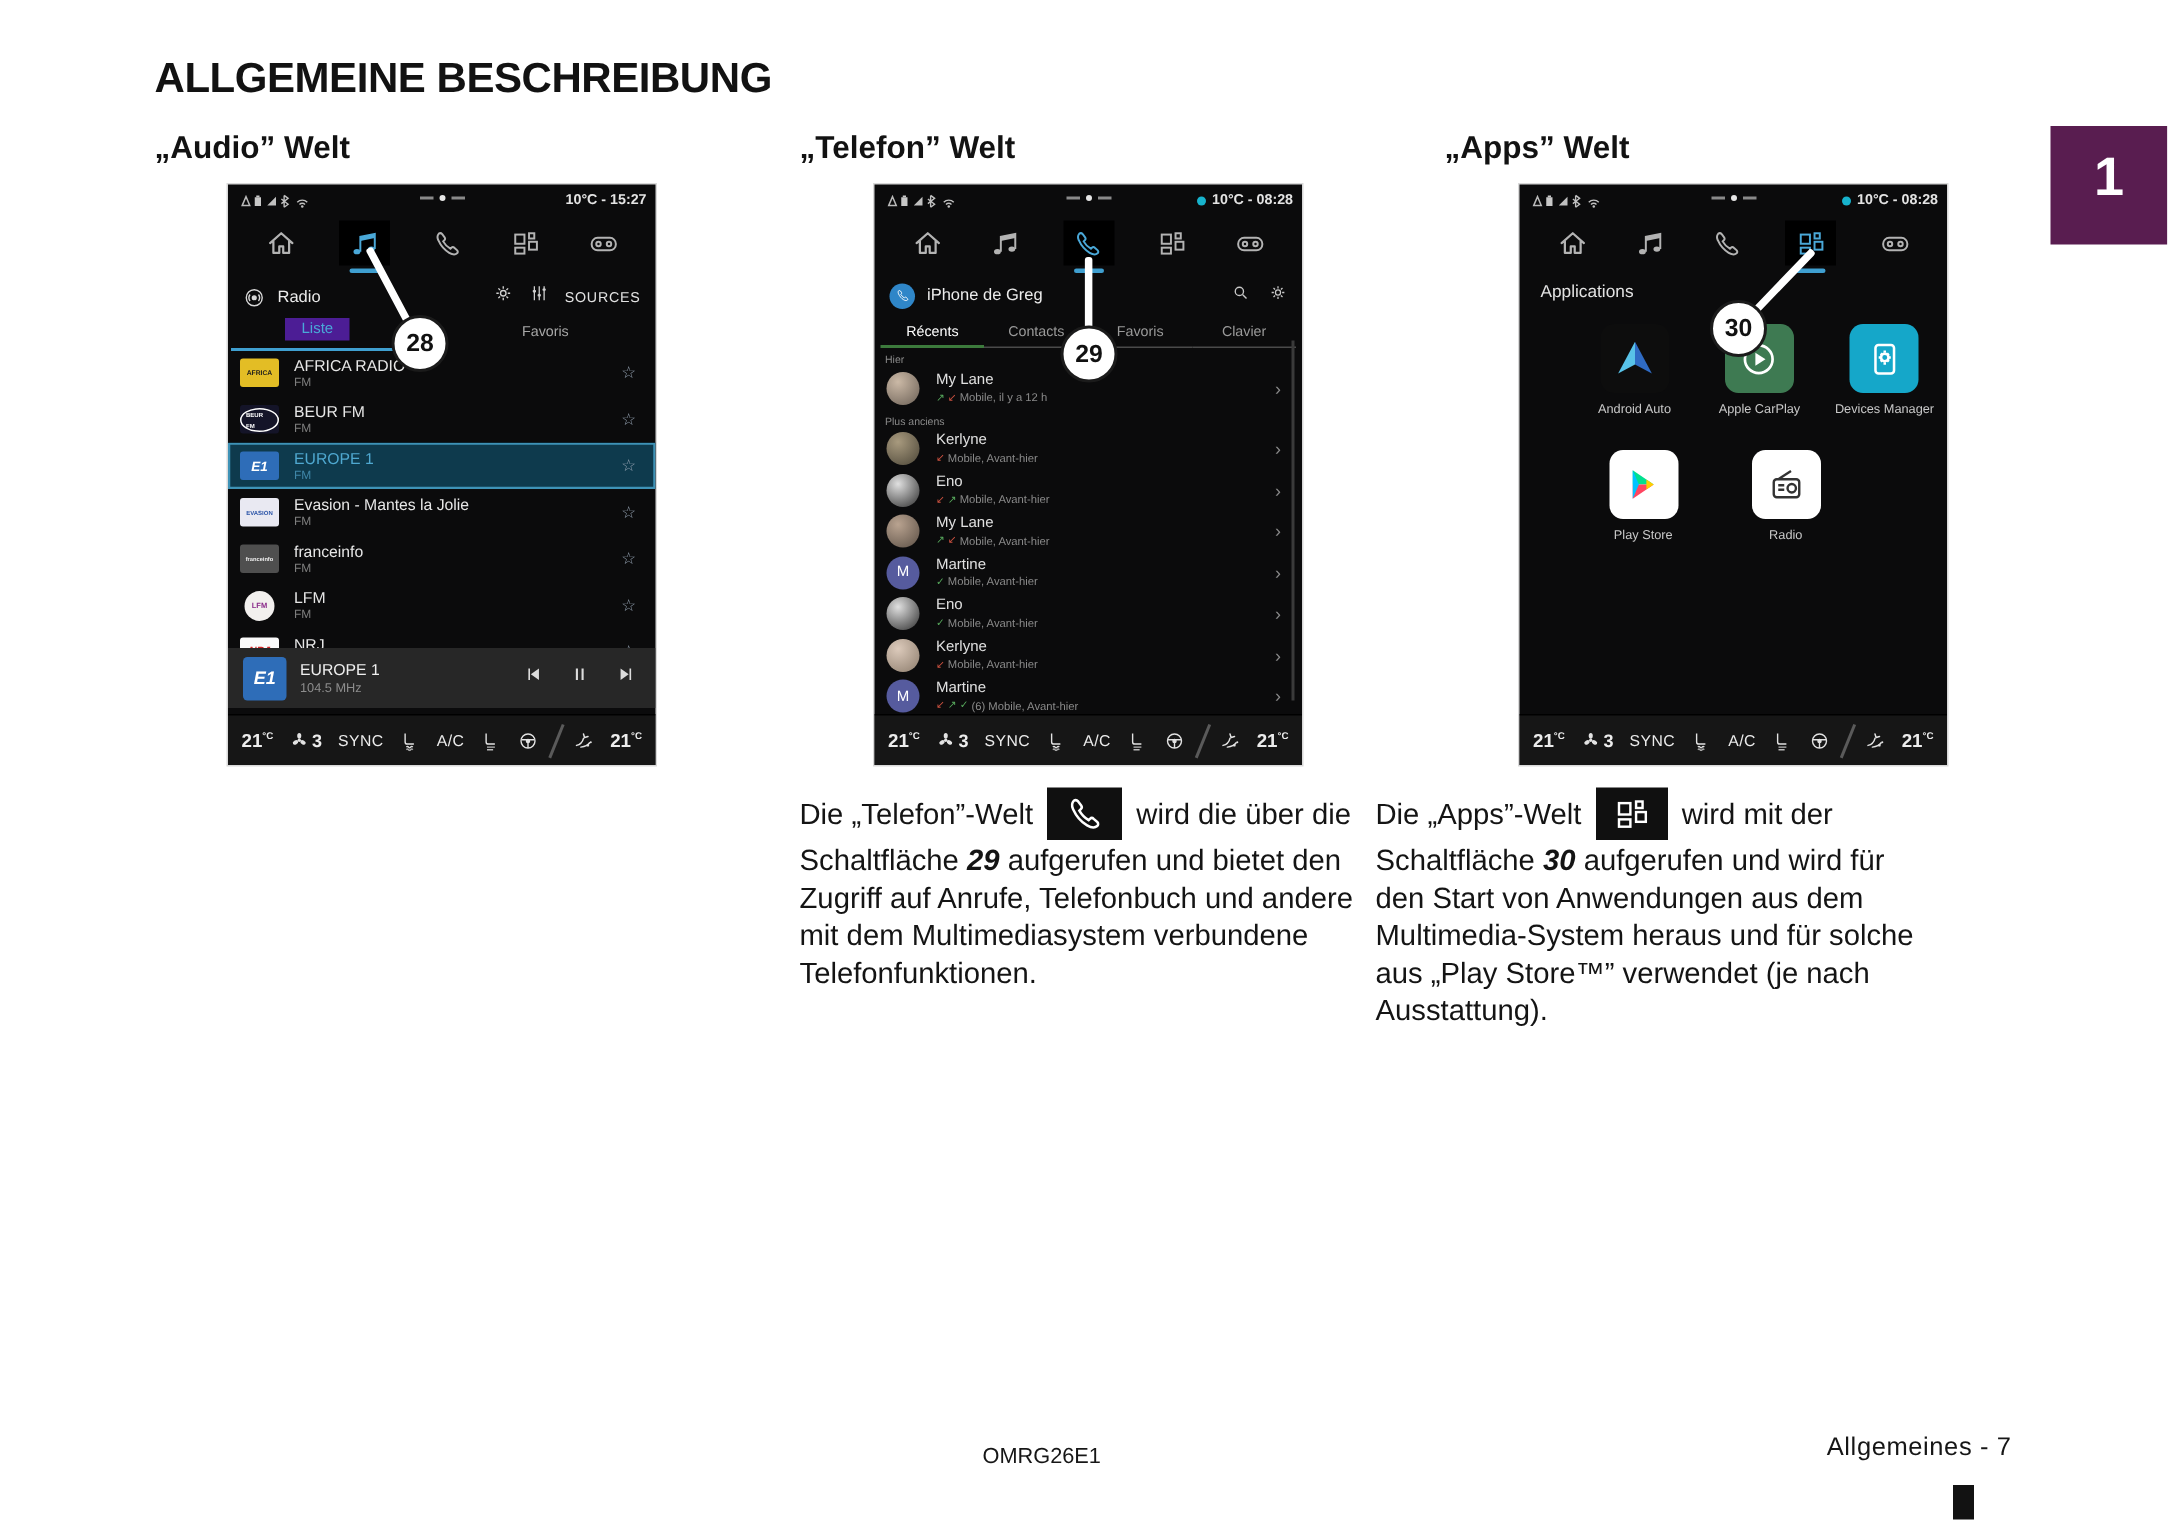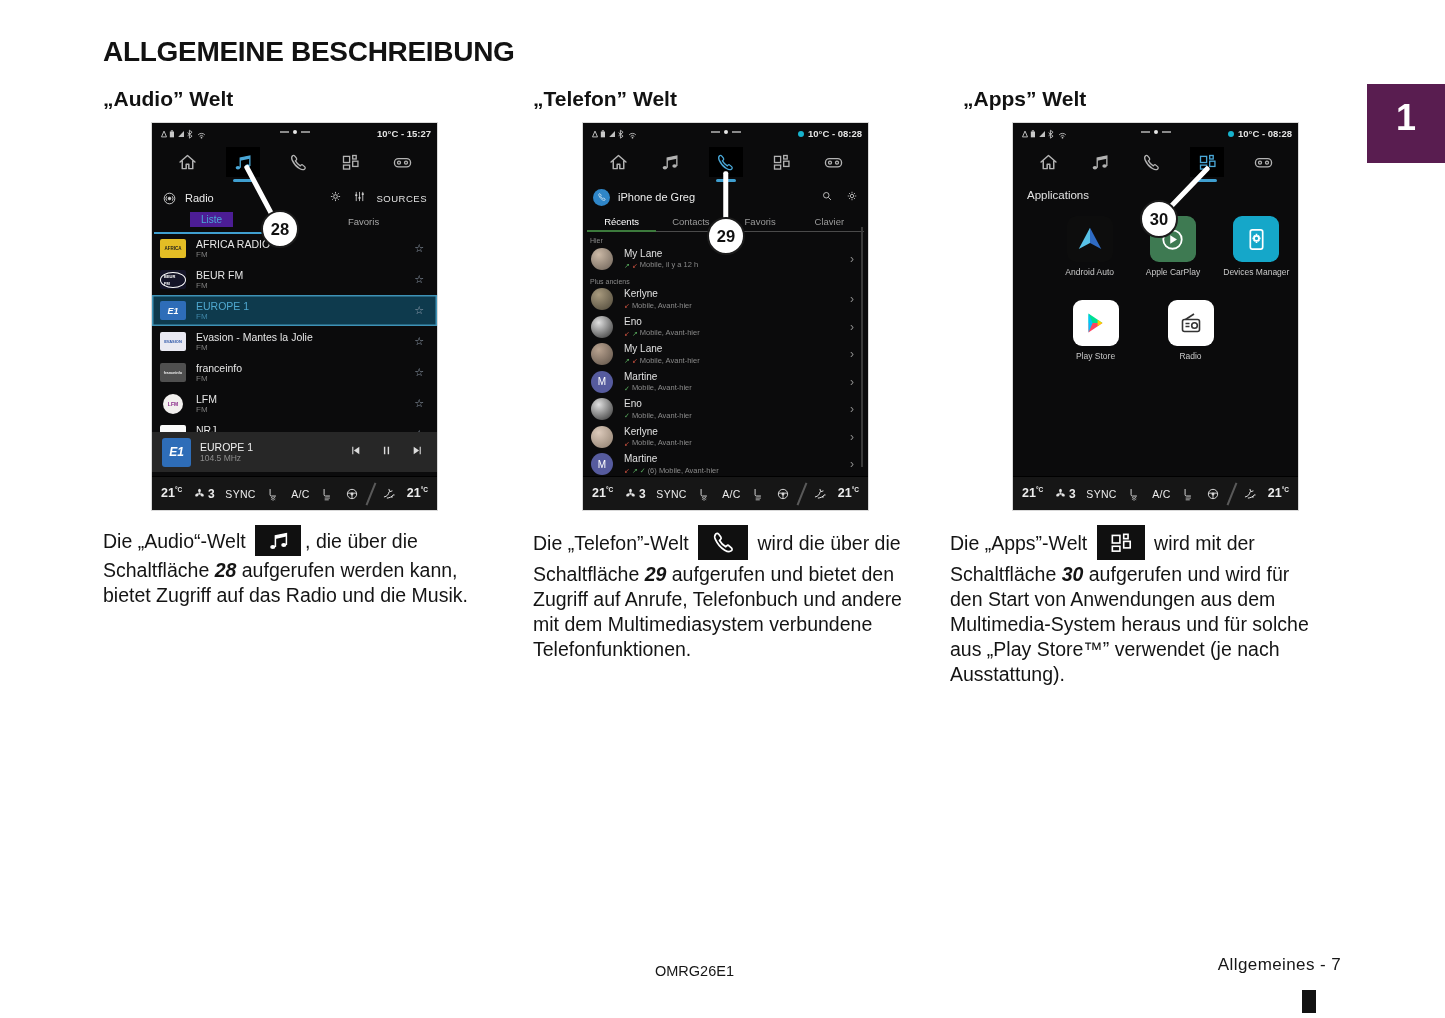--- a/index.html
+++ b/index.html
@@ -100,21 +100,21 @@
   .ap-tile svg{display:block;}
   .ap-name{margin-top:5px;font-size:8.5px;color:#c9c9c9;}
 
   
   .callout-wire{position:absolute;height:4.5px;background:#fff;transform-origin:0 50%;border-radius:2px;z-index:5;}
   .callout-circle{position:absolute;width:34px;height:34px;border-radius:50%;background:#fff;border:2px solid #1b1b1b;
                   color:#111;display:flex;align-items:center;justify-content:center;font-size:16.5px;font-weight:bold;z-index:6;box-sizing:content-box;}
 
   
   .body-col{position:absolute;top:527px;font-size:19.5px;line-height:25px;color:#141414;}
-  .b1{left:103px;width:376px}.b2{left:533px;width:383px}.b3{left:950px;width:372px}
+  .b1{left:103px;width:376px}.b2{left:533px;width:383px}.b3{left:917px;width:372px}
   .body-col p{margin:0;}
   .body-col p + p{margin-top:10px;}
   .num{font-style:italic;font-weight:bold;}
   .tile{display:inline-flex;align-items:center;justify-content:center;background:#101010;color:#fff;
         vertical-align:middle;margin:0 4px;position:relative;top:-2px;}
   .tile svg{display:block;}
 </style>
 </head>
 <body>
 
@@ -783,27 +783,20 @@
           <svg style="width: 14px; height: 14px;">
             <use href="#i-vent"></use>
           </svg>
         </span>
         <span class="cl-t">21<sup>°C</sup></span>
       </div>
       <div class="callout-wire" style="left: 196px; top: 42px; width: 72.1388px; transform: rotate(133.877deg);"></div>
       <div class="callout-circle" style="left: 127px; top: 77px;">30</div>
     </div>
 
-  <div class="body-col b1">
-      <p>Die „Audio“-Welt <span class="tile" style="width: 46px; height: 31px;">
-          <svg style="width: 24px; height: 24px;">
-            <use href="#i-note"></use>
-          </svg>
-        </span>, die über die Schaltfläche <b class="num">28</b> aufgerufen werden kann, bietet Zugriff auf das Radio und die Musik.</p>
-    </div>
   <div class="body-col b2">
       <p>Die „Telefon”-Welt <span class="tile" style="width: 50px; height: 35px;">
           <svg style="width: 27px; height: 27px;">
             <use href="#i-phone"></use>
           </svg>
         </span> wird die über die Schaltfläche <b class="num">29</b> aufgerufen und bietet den Zugriff auf Anrufe, Telefon­buch und andere mit dem Multimedia­system verbundene Telefonfunktionen.</p>
     </div>
   <div class="body-col b3">
       <p>Die „Apps”-Welt <span class="tile" style="width: 48px; height: 35px;">
           <svg style="width: 26px; height: 26px;">

